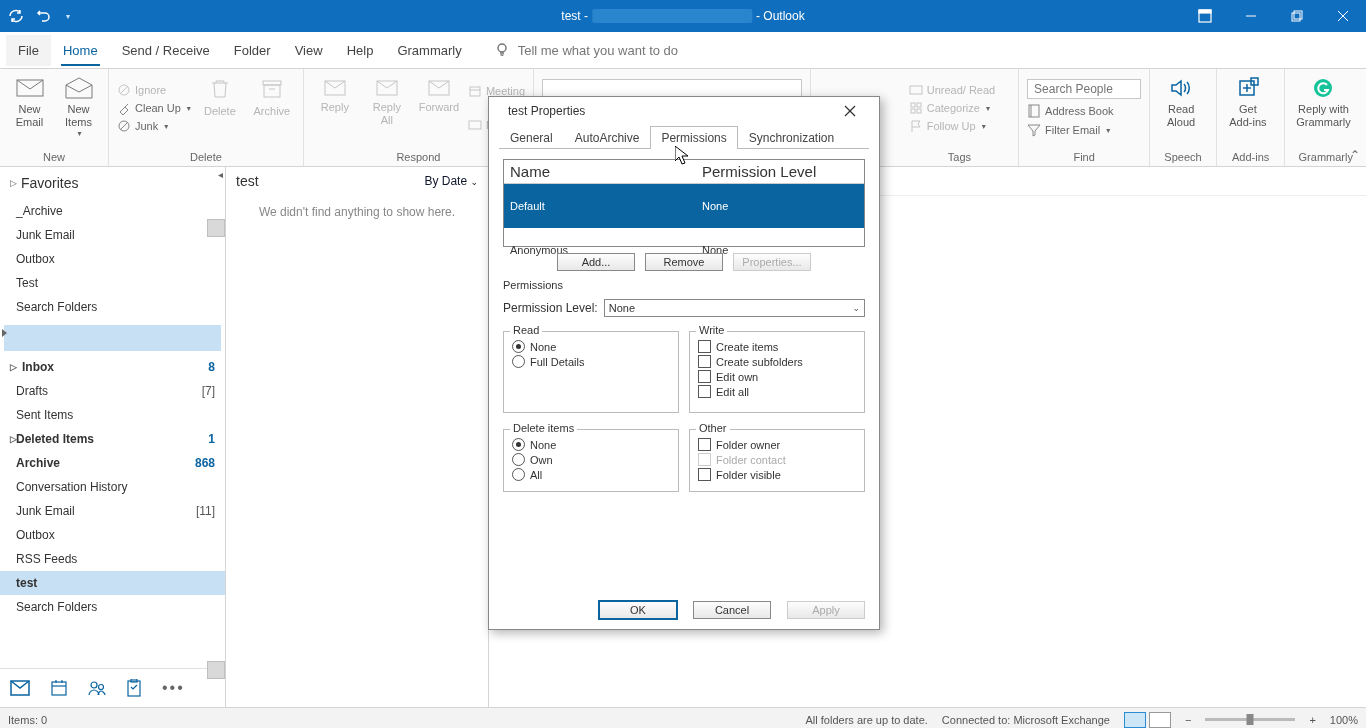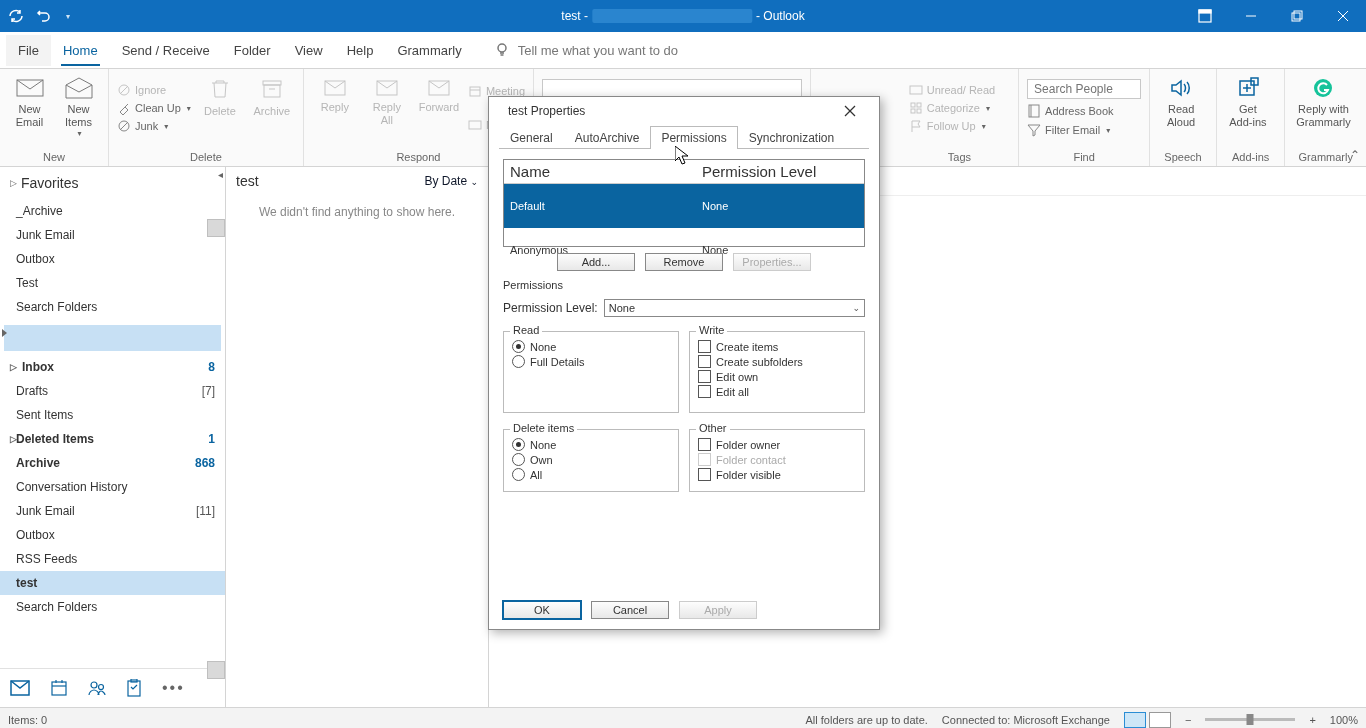--- a/index.html
+++ b/index.html
@@ -74,21 +74,21 @@
 .drow{display:flex;align-items:center;gap:6px;margin-top:6px}
 .dselect{border:1px solid #888;flex:1;padding:2px 4px;font-size:11px;display:flex;justify-content:space-between;align-items:center;background:#fff}
 .fset{border:1px solid #bbb;padding:6px 8px 8px;margin-top:4px;position:relative}
 .fset .flegend{position:absolute;top:-8px;left:6px;background:#fff;padding:0 3px;font-size:11px;color:#333}
 .fset-row{display:flex;gap:10px}
 .opt{display:flex;align-items:center;gap:5px;font-size:11px;color:#333;margin:2px 0}
 .opt.dim{color:#aaa}
 .opt .radio{width:11px;height:11px;border:1px solid #555;border-radius:50%;display:flex;align-items:center;justify-content:center}
 .opt .radio.on::after{content:'';width:5px;height:5px;background:#333;border-radius:50%}
 .opt .chk{width:11px;height:11px;border:1px solid #555}
-.dlg-foot{display:flex;gap:10px;padding:10px 14px}
+.dlg-foot{display:flex;justify-content:flex-end;gap:16px;padding:10px 14px}
 .dlg-foot .dbtn{width:76px}
 .dlg-foot .dbtn.primary{border:1px solid #0a64a0;outline:1px solid #0a64a0}
 .statusbar{height:23px;background:#f3f3f3;border-top:1px solid #d4d4d4;display:flex;align-items:center;padding:0 8px;font-size:11px;color:#555;justify-content:space-between}
 .statusbar .right{display:flex;align-items:center;gap:14px}
 .cursor{position:absolute;left:675px;top:146px;pointer-events:none}
 .viewbtn{width:20px;height:14px;border:1px solid #999;background:#fff}
 .viewbtn.active{background:#cde6f7;border-color:#2a8dd4}
 .zoomtrack{width:90px;height:3px;background:#bbb;position:relative}
 .zoomtrack::before{content:'';position:absolute;left:50%;top:-4px;width:1px;height:11px;background:#888}
 .zoomthumb{position:absolute;left:50%;top:-4px;width:7px;height:11px;background:#888;transform:translateX(-50%)}

